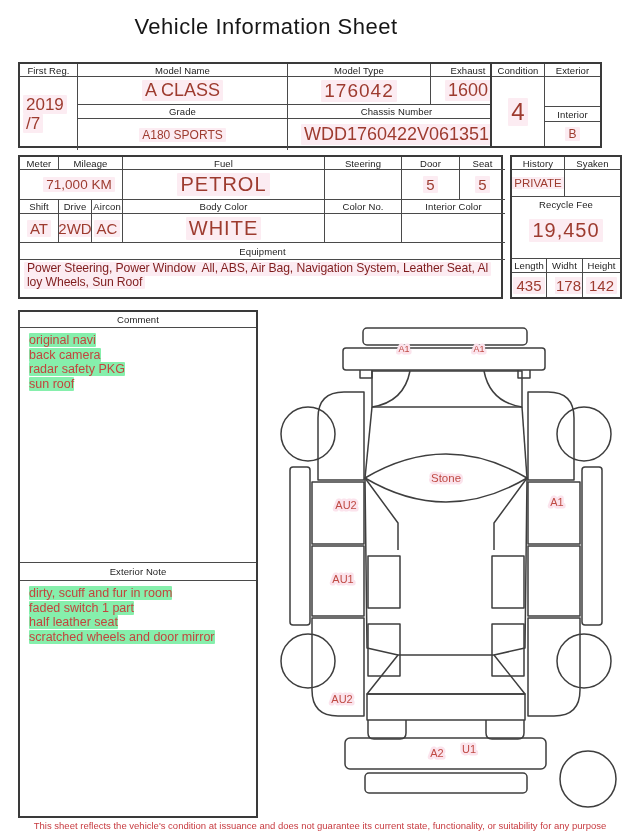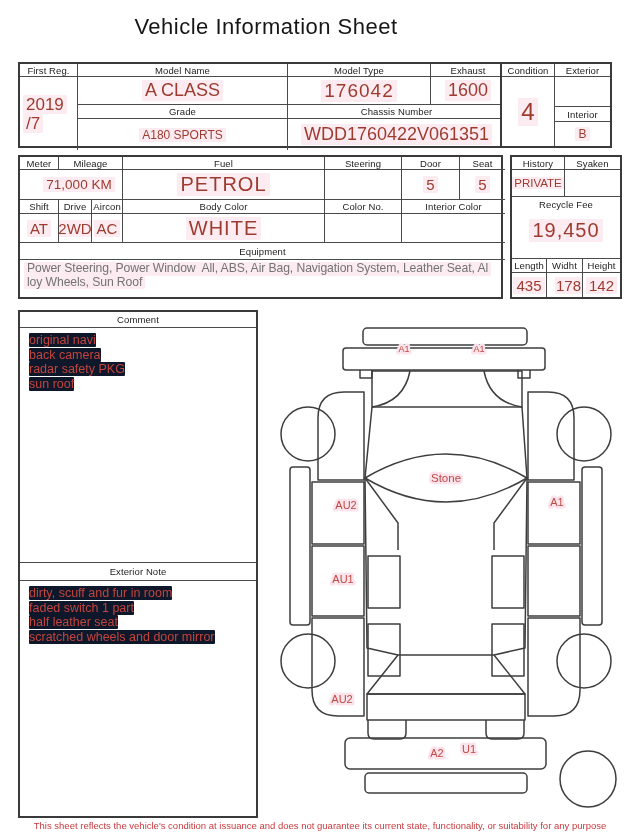--- a/index.html
+++ b/index.html
@@ -23,33 +23,33 @@
   .hdr { font-size:9.5px; color:#1c1c1c; letter-spacing:0.1px; }
   .val { color:#9d3b2f; }
   .hl  { background:#fcecf2; padding:0 3px; border-radius:1px; }
   .v13 { font-size:13.5px; } .v15 { font-size:15px; } .v17 { font-size:12px; }
   .v18 { font-size:18px; } .v19 { font-size:19px; letter-spacing:1px; }
   .v20 { font-size:20px; letter-spacing:1px; } .v24 { font-size:24px; }
   .firstreg { flex-direction:column; align-items:flex-start; padding-left:3px;
     font-size:17px; line-height:19px; }
   .equip-text {
     flex-direction:column; align-items:flex-start; justify-content:flex-start;
-    padding:2px 4px; font-size:12.2px; line-height:13.5px; color:#737373;
+    padding:2px 4px; font-size:12.2px; line-height:13.5px; color:#7f1d1d;
     white-space:pre; letter-spacing:-0.1px;
   }
   .commentbox { position:absolute; box-sizing:border-box; border:2px solid #3a3a3a;
     background:#fff; display:flex; flex-direction:column; }
   .cb-hdr { box-sizing:border-box; height:16px; border-bottom:1px solid #4a4a4a;
     display:flex; align-items:center; justify-content:center; }
   .cb-hdr2 { box-sizing:border-box; height:19px; border-top:1px solid #4a4a4a;
     border-bottom:1px solid #4a4a4a; display:flex; align-items:center; justify-content:center; }
   .cb-body { padding:5px 9px; font-size:12.5px; line-height:14.5px; color:#c2453e; }
   .cb-body1 { box-sizing:border-box; height:234px; }
   .cb-body2 { flex:1; }
-  .cb-line span { background:#0f172a; border-radius:1px; }
+  .cb-line span { background:#86efac; border-radius:1px; }
   .diagram { position:absolute; left:280px; top:312px; width:356px; height:496px; }
   .diag-line { fill:none; stroke:#3e3e3e; stroke-width:1.5; stroke-linejoin:round; }
   .diag-label {
     font-family:"Liberation Sans", sans-serif; font-size:11px; fill:#bf4a43;
     text-anchor:middle; stroke:#fbe3ec; stroke-width:5px; paint-order:stroke; stroke-linejoin:round;
   }
   .diag-label.small { font-size:9px; }
   .diag-label.big { font-size:11.5px; }
   .footer {
     position:absolute; top:820px; left:0; width:640px; text-align:center;
@@ -85,21 +85,21 @@
     <div class="cell hdr" style="grid-area:3/2/4/3;">Grade</div>
     <div class="cell hdr nr" style="grid-area:3/3/4/5;">Chassis Number</div>
     <div class="cell val v17 nb" style="grid-area:4/2/5/3;">
         <span class="hl">A180 SPORTS</span>
       </div>
     <div class="cell val v18 nr nb" style="grid-area:4/3/5/5;">
         <span class="hl">WDD1760422V061351</span>
       </div>
   </div>
 
-  <div class="box" style="left:500px; top:62px; width:112px; height:86px;
+  <div class="box" style="left:490px; top:62px; width:112px; height:86px;
               grid-template-columns:53px 1fr; grid-template-rows:13px 30px 15px 1fr;">
     <div class="cell hdr" style="grid-area:1/1/2/2;">Condition</div>
     <div class="cell hdr nr" style="grid-area:1/2/2/3;">Exterior</div>
     <div class="cell val v24 nb" style="grid-area:2/1/5/2;">
         <span class="hl">4</span>
       </div>
     <div class="cell nr" style="grid-area:2/2/3/3;">
         <span></span>
       </div>
     <div class="cell hdr nr" style="grid-area:3/2/4/3;">Interior</div>

